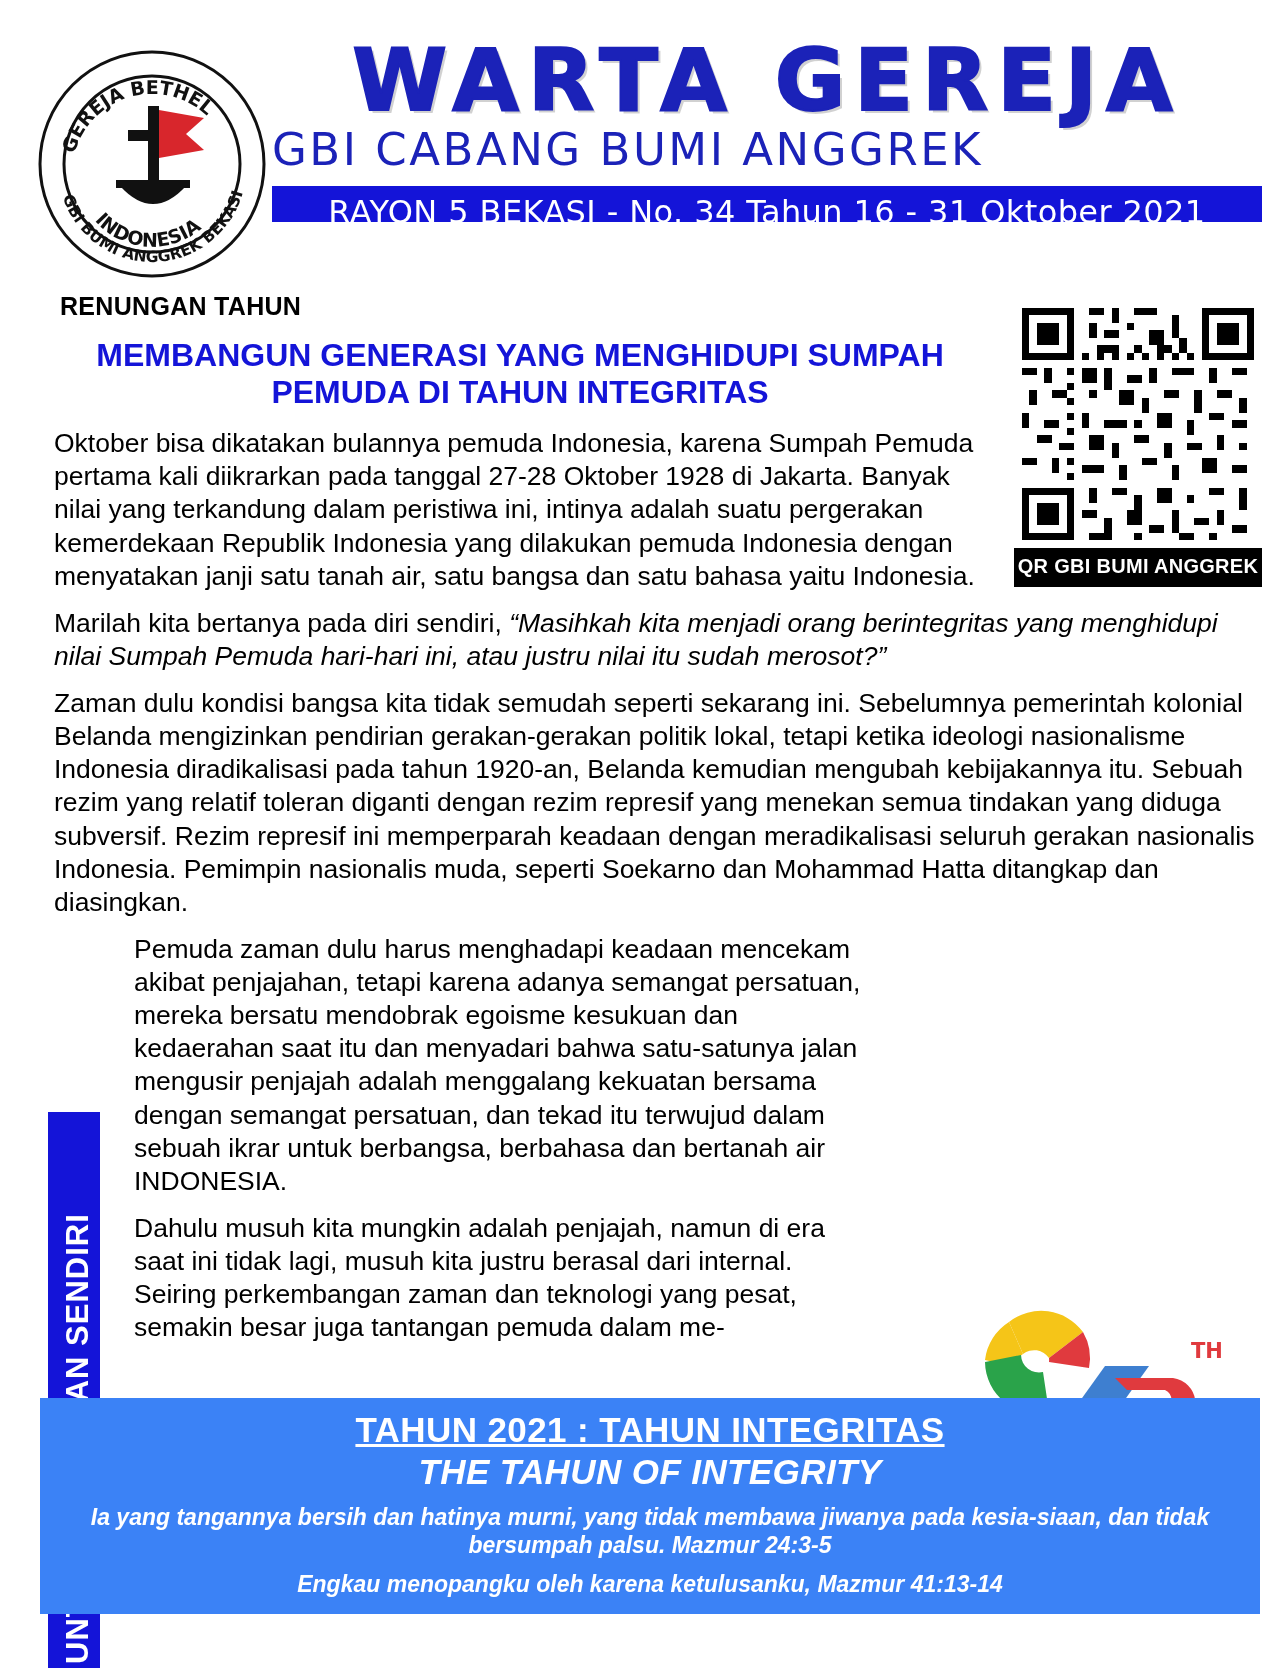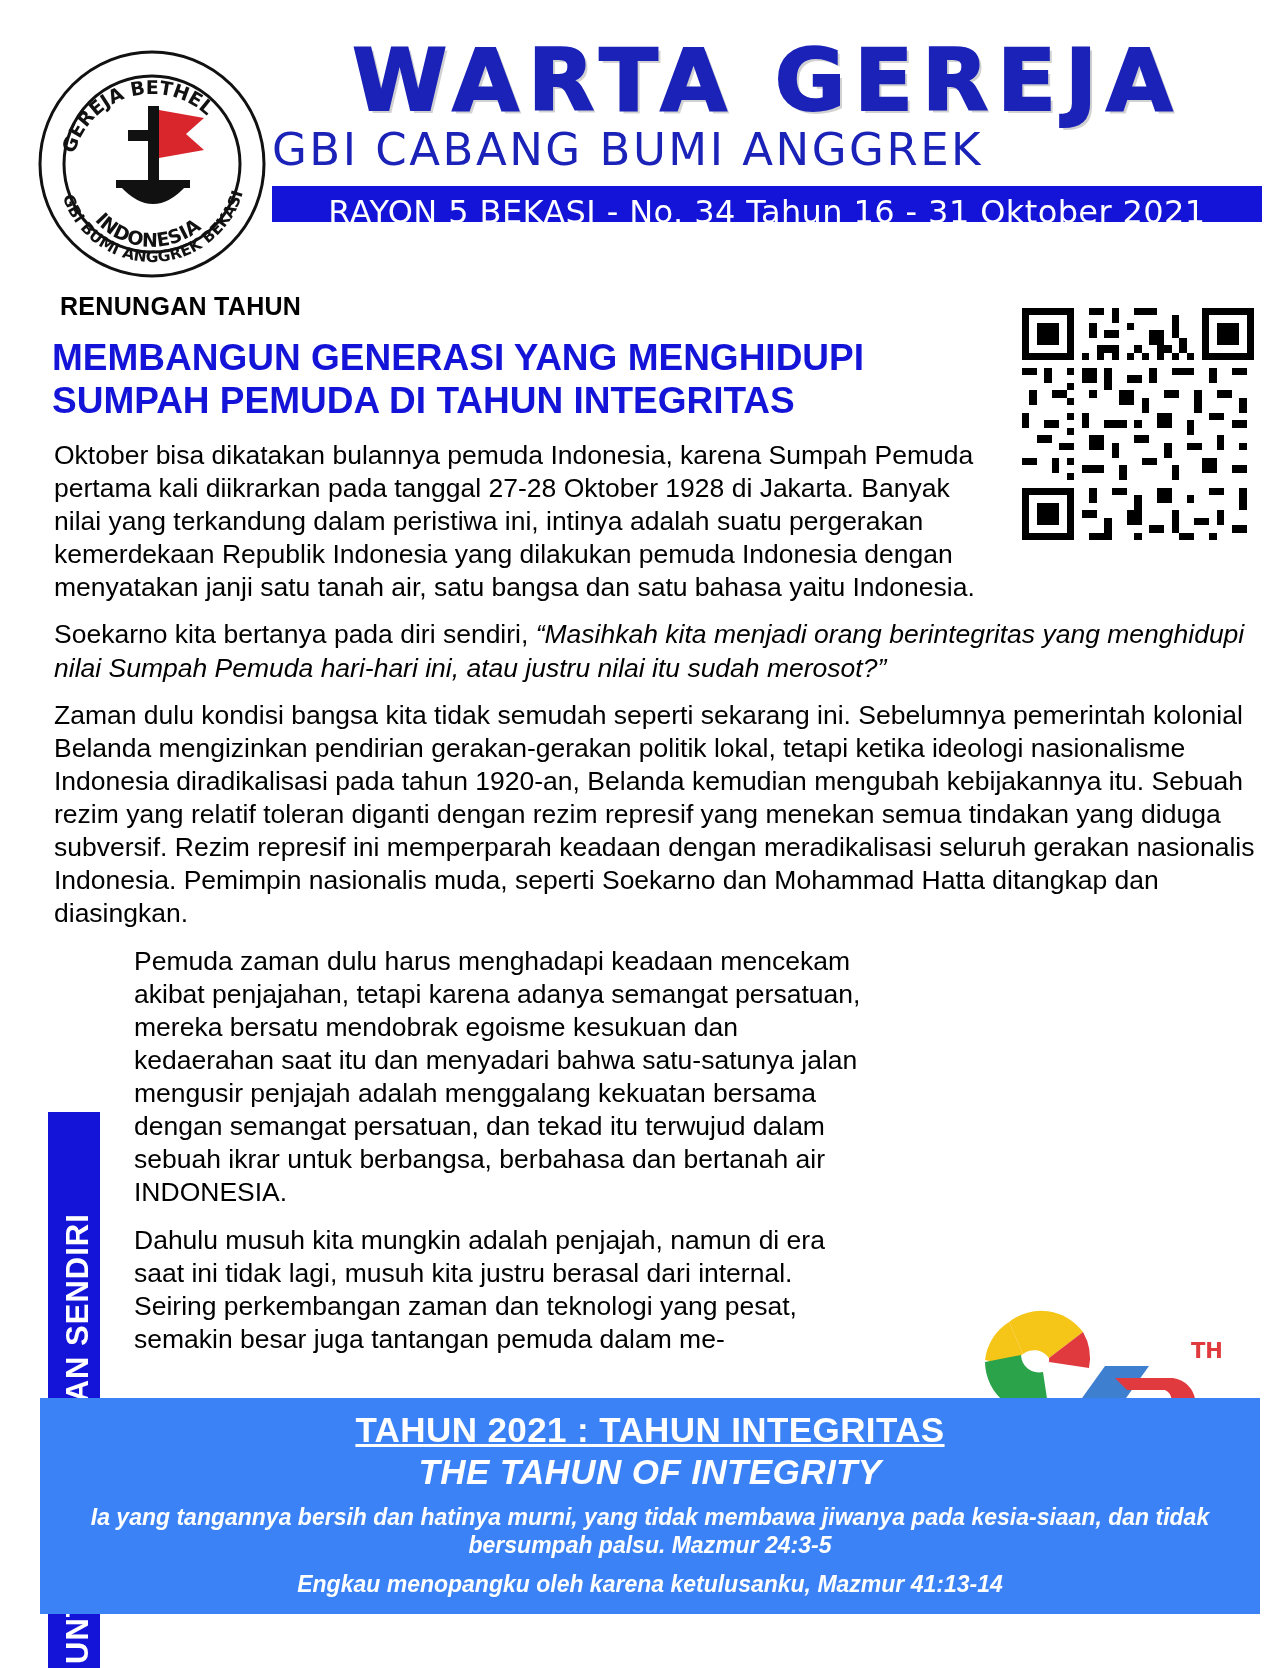--- a/index.html
+++ b/index.html
@@ -77,22 +77,23 @@
   }
   .kicker {
     font-size: 25px;
     font-weight: bold;
     margin: 10px 0 0 38px;
     letter-spacing: 0.3px;
   }
   .headline {
     color: #1414d8;
     font-weight: bold;
-    font-size: 37px;
+    font-size: 32px;
     line-height: 1.16;
+    text-align: center;
     margin: 16px 270px 0 30px;
   }
 
   
   .qr-block {
     position: absolute;
     right: 18px;
     top: 8px;
     width: 248px;
     background: #000;
@@ -373,28 +374,29 @@
           <rect x="21" y="28" width="1" height="3"></rect>
         <rect x="24" y="29" width="2" height="1"></rect>
           <rect x="27" y="28" width="1" height="2"></rect>
           <rect x="29" y="30" width="2" height="1"></rect>
         <rect x="10" y="31" width="3" height="1"></rect>
           <rect x="16" y="31" width="1" height="1"></rect>
           <rect x="22" y="31" width="2" height="1"></rect>
         <rect x="26" y="31" width="1" height="1"></rect>
       </g>
     </svg>
+    <div class="qr-caption">QR GBI BUMI ANGGREK</div>
   </div>
 
   <div class="kicker">RENUNGAN TAHUN</div>
   <div class="headline">MEMBANGUN GENERASI YANG MENGHIDUPI SUMPAH PEMUDA DI TAHUN INTEGRITAS</div>
 
   <div class="body-area">
     <p class="para indent-qr">Oktober bisa dikatakan bulannya pemuda Indonesia, karena Sumpah Pemuda pertama kali diikrarkan pada tanggal 27-28 Oktober 1928 di Jakarta. Banyak nilai yang terkandung dalam peristiwa ini, intinya adalah suatu pergerakan kemerdekaan Republik Indonesia yang dilakukan pemuda Indonesia dengan menyatakan janji satu tanah air, satu bangsa dan satu bahasa yaitu Indonesia.</p>
-    <p class="para"><span>Soekarno kita bertanya pada diri sendiri, </span><i>“Masihkah kita menjadi orang berintegritas yang menghidupi nilai Sumpah Pemuda hari-hari ini, atau justru nilai itu sudah merosot?”</i></p>
+    <p class="para"><span>Marilah kita bertanya pada diri sendiri, </span><i>“Masihkah kita menjadi orang berintegritas yang menghidupi nilai Sumpah Pemuda hari-hari ini, atau justru nilai itu sudah merosot?”</i></p>
     <p class="para">Zaman dulu kondisi bangsa kita tidak semudah seperti sekarang ini. Sebelumnya pemerintah kolonial Belanda mengizinkan pendirian gerakan-gerakan politik lokal, tetapi ketika ideologi nasionalisme Indonesia diradikalisasi pada tahun 1920-an, Belanda kemudian mengubah kebijakannya itu. Sebuah rezim yang relatif toleran diganti dengan rezim represif yang menekan semua tindakan yang diduga subversif. Rezim represif ini memperparah keadaan dengan meradikalisasi seluruh gerakan nasionalis Indonesia. Pemimpin nasionalis muda, seperti Soekarno dan Mohammad Hatta ditangkap dan diasingkan.</p>
   </div>
 
   <div class="side-label">
     <span>UNTUK KALANGAN SENDIRI</span>
   </div>
 
   <div class="lower-text">
     <p class="para narrow">Pemuda zaman dulu harus menghadapi keadaan mencekam akibat penjajahan, tetapi karena adanya semangat persatuan, mereka bersatu mendobrak egoisme kesukuan dan kedaerahan saat itu dan menyadari bahwa satu-satunya jalan mengusir penjajah adalah menggalang kekuatan bersama dengan semangat persatuan, dan tekad itu terwujud dalam sebuah ikrar untuk berbangsa, berbahasa dan bertanah air INDONESIA.</p>
     <p class="para narrow">Dahulu musuh kita mungkin adalah penjajah, namun di era saat ini tidak lagi, musuh kita justru berasal dari internal. Seiring perkembangan zaman dan teknologi yang pesat, semakin besar juga tantangan pemuda dalam me-</p>

